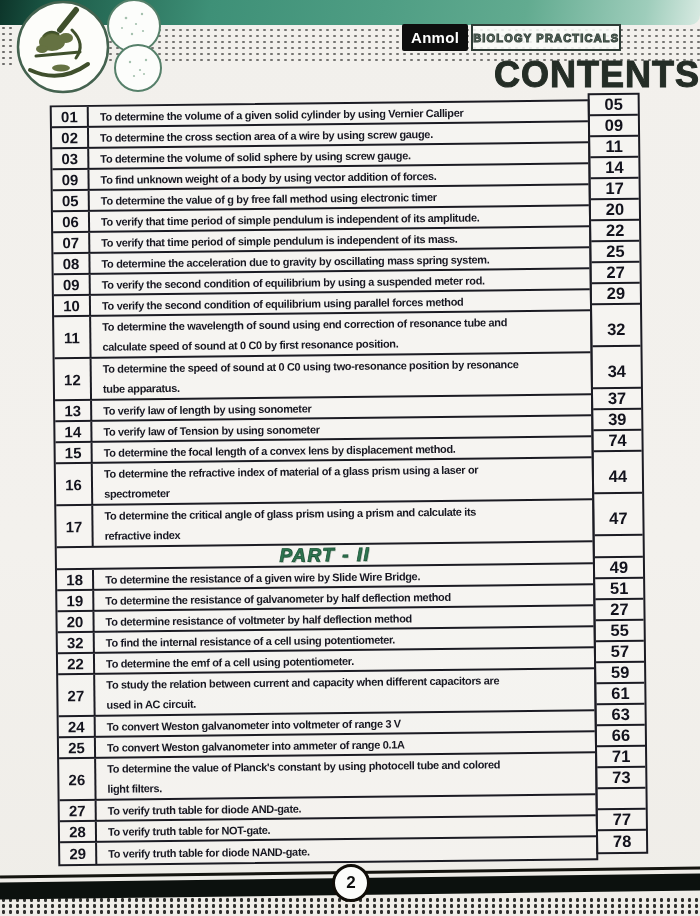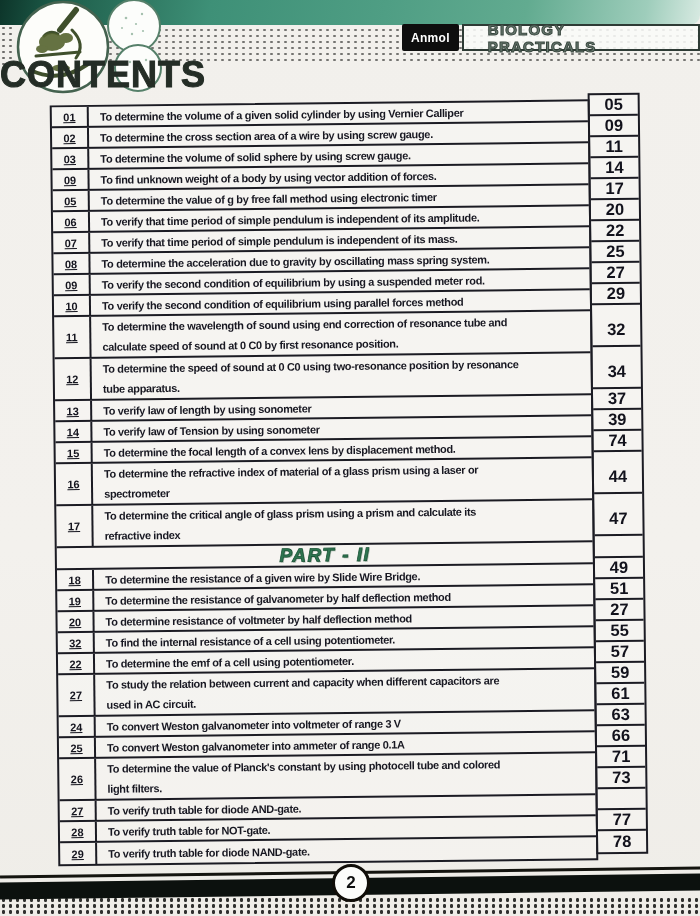--- a/index.html
+++ b/index.html
@@ -11,41 +11,41 @@
   .band-top{position:absolute;left:0;top:0;width:700px;height:25px;
     background:linear-gradient(100deg,#0d352a 0%,#1d5c49 8%,#3e9077 30%,#4f9e84 55%,#62ab90 75%,#9ecdbb 92%,#d8eae2 100%);
     border-bottom-right-radius:10px;}
   .halftone{background-image:radial-gradient(circle,#4a4a48 1.05px,transparent 1.35px);background-size:7px 6px;}
   .halftone-big{background-image:radial-gradient(circle,#1c1c1a 1.7px,transparent 2px);background-size:7px 6px;}
   .dots-header{position:absolute;left:86px;top:27px;width:614px;height:34px;opacity:.75;}
   .dots-left{position:absolute;left:0;top:25px;width:13px;height:44px;opacity:.8;}
   .logo{position:absolute;left:14px;top:0;width:152px;height:94px;}
 
   .badge{position:absolute;left:402px;top:24px;height:27px;display:flex;align-items:stretch;gap:3px;z-index:3;}
-  .brand-box{background:#0e0e0e;color:#fff;font-size:12px;font-weight:bold;
+  .brand-box{background:#0e0e0e;color:#fff;font-size:15px;font-weight:bold;
     display:flex;align-items:center;padding:0 9px;border-radius:2px;letter-spacing:.3px;}
   .series-box{border:2.5px solid #2e3b35;background:rgba(249,250,248,.88);
-    display:flex;align-items:center;padding:0 24px;font-size:15px;font-weight:bold;letter-spacing:1.2px;
+    display:flex;align-items:center;padding:0 0;font-size:11px;font-weight:bold;letter-spacing:1.2px;
     color:#6b7d73;-webkit-text-stroke:1.05px #38463e;}
 
-  .page-title{position:absolute;left:0;right:0;top:54px;text-align:left;
+  .page-title{position:absolute;left:0;right:0;top:54px;text-align:right;
     font-size:36px;font-weight:bold;color:#242d26;letter-spacing:1px;
     -webkit-text-stroke:1px #242d26;z-index:2;}
 
   
   .toc{position:absolute;left:54px;top:102px;width:594px;display:flex;align-items:flex-start;
        transform:rotate(-0.65deg);transform-origin:50% 50%;}
   .main-col{width:540px;border:2px solid #1b1b23;background:rgba(255,255,255,.25);box-sizing:border-box;}
   .row{display:flex;box-sizing:border-box;border-bottom:2px solid #1b1b23;}
   .row:last-child{border-bottom:none;}
   .row.s{height:21px;}
   .row.d{height:42px;}
   .row.part{height:22px;align-items:center;justify-content:center;}
   .num{width:37px;border-right:2px solid #1b1b23;box-sizing:border-box;display:flex;
-       align-items:center;justify-content:center;font-size:11px;font-weight:bold;color:#14141e;text-decoration:underline;}
+       align-items:center;justify-content:center;font-size:15px;font-weight:bold;color:#14141e;}
   .desc{flex:1;display:flex;flex-direction:column;justify-content:center;padding-left:11px;overflow:visible;}
   .line{font-size:11px;font-weight:bold;color:#181822;letter-spacing:-0.35px;white-space:nowrap;line-height:20px;}
   .part-label{font-size:19px;font-weight:bold;font-style:italic;color:#2e7550;
       letter-spacing:1.5px;-webkit-text-stroke:.8px #1c5437;text-shadow:1px 1px 0 rgba(20,60,35,.35);}
 
   .page-col{width:52px;margin-left:-2px;margin-top:-6px;border:2px solid #1b1b23;box-sizing:border-box;
             background:rgba(255,255,255,.25);}
   .pcell{box-sizing:border-box;border-bottom:2px solid #1b1b23;display:flex;align-items:center;justify-content:center;
          font-size:16.5px;font-weight:bold;color:#12121c;}
   .pcell:last-child{border-bottom:none;}

